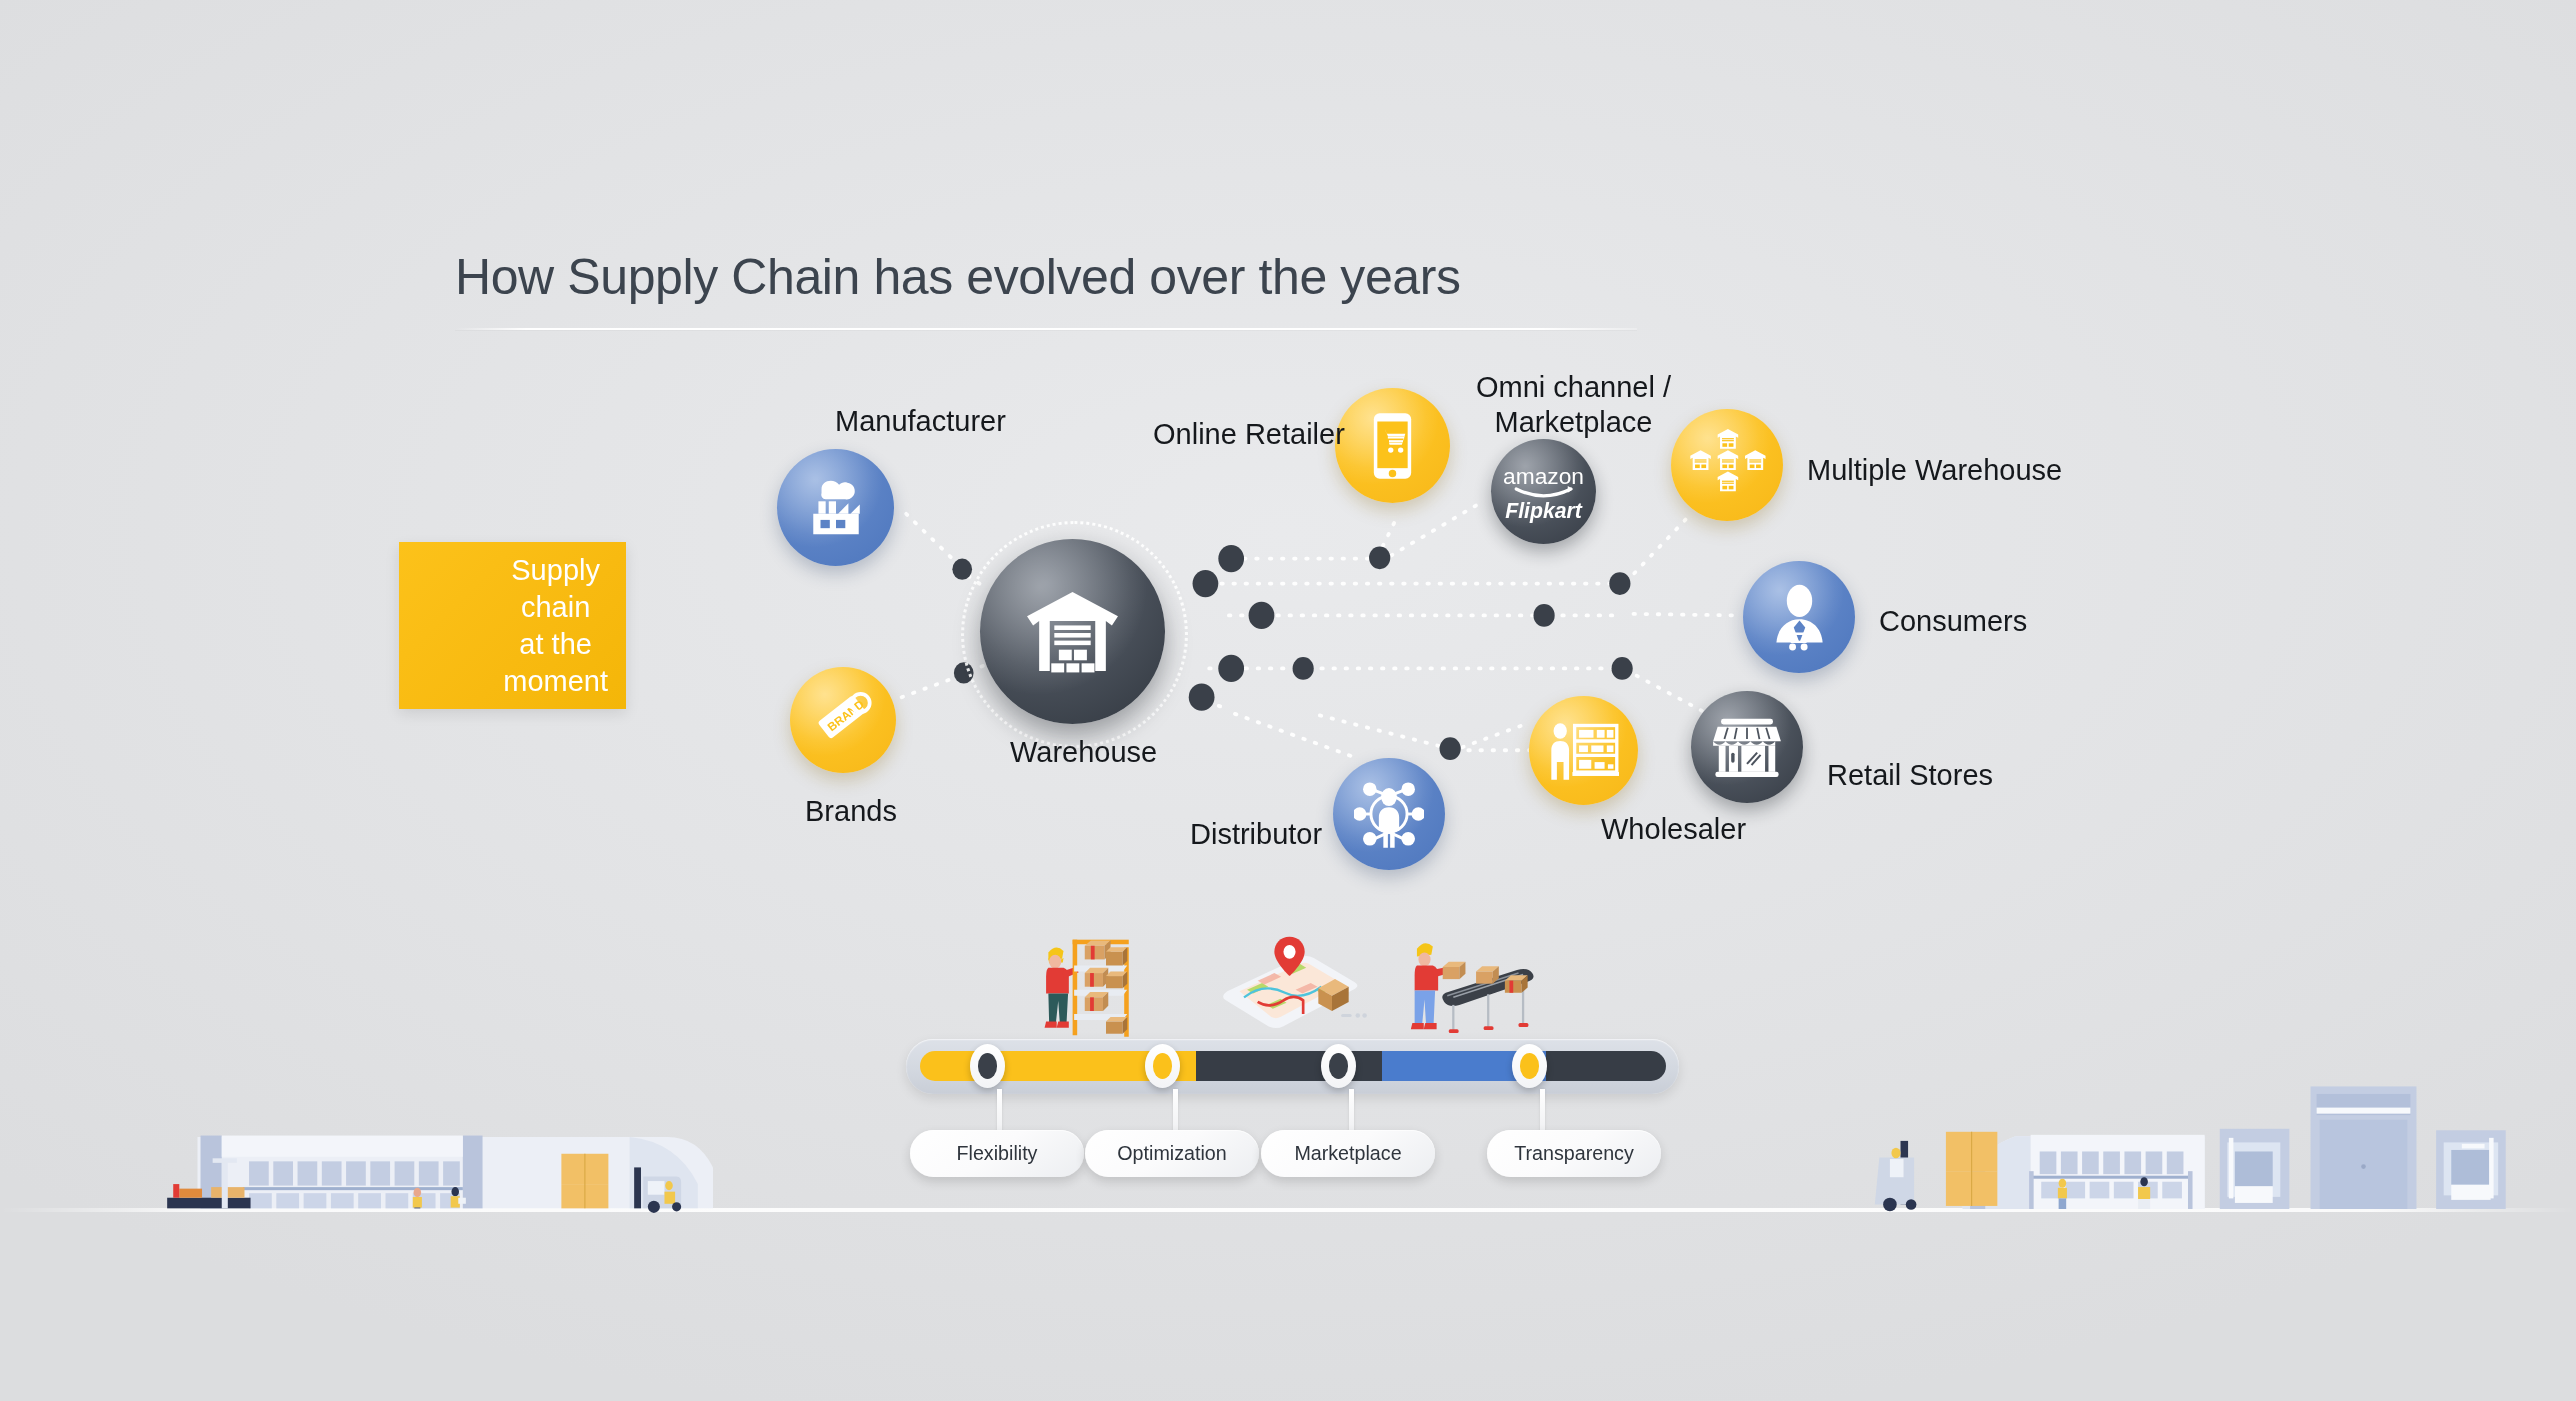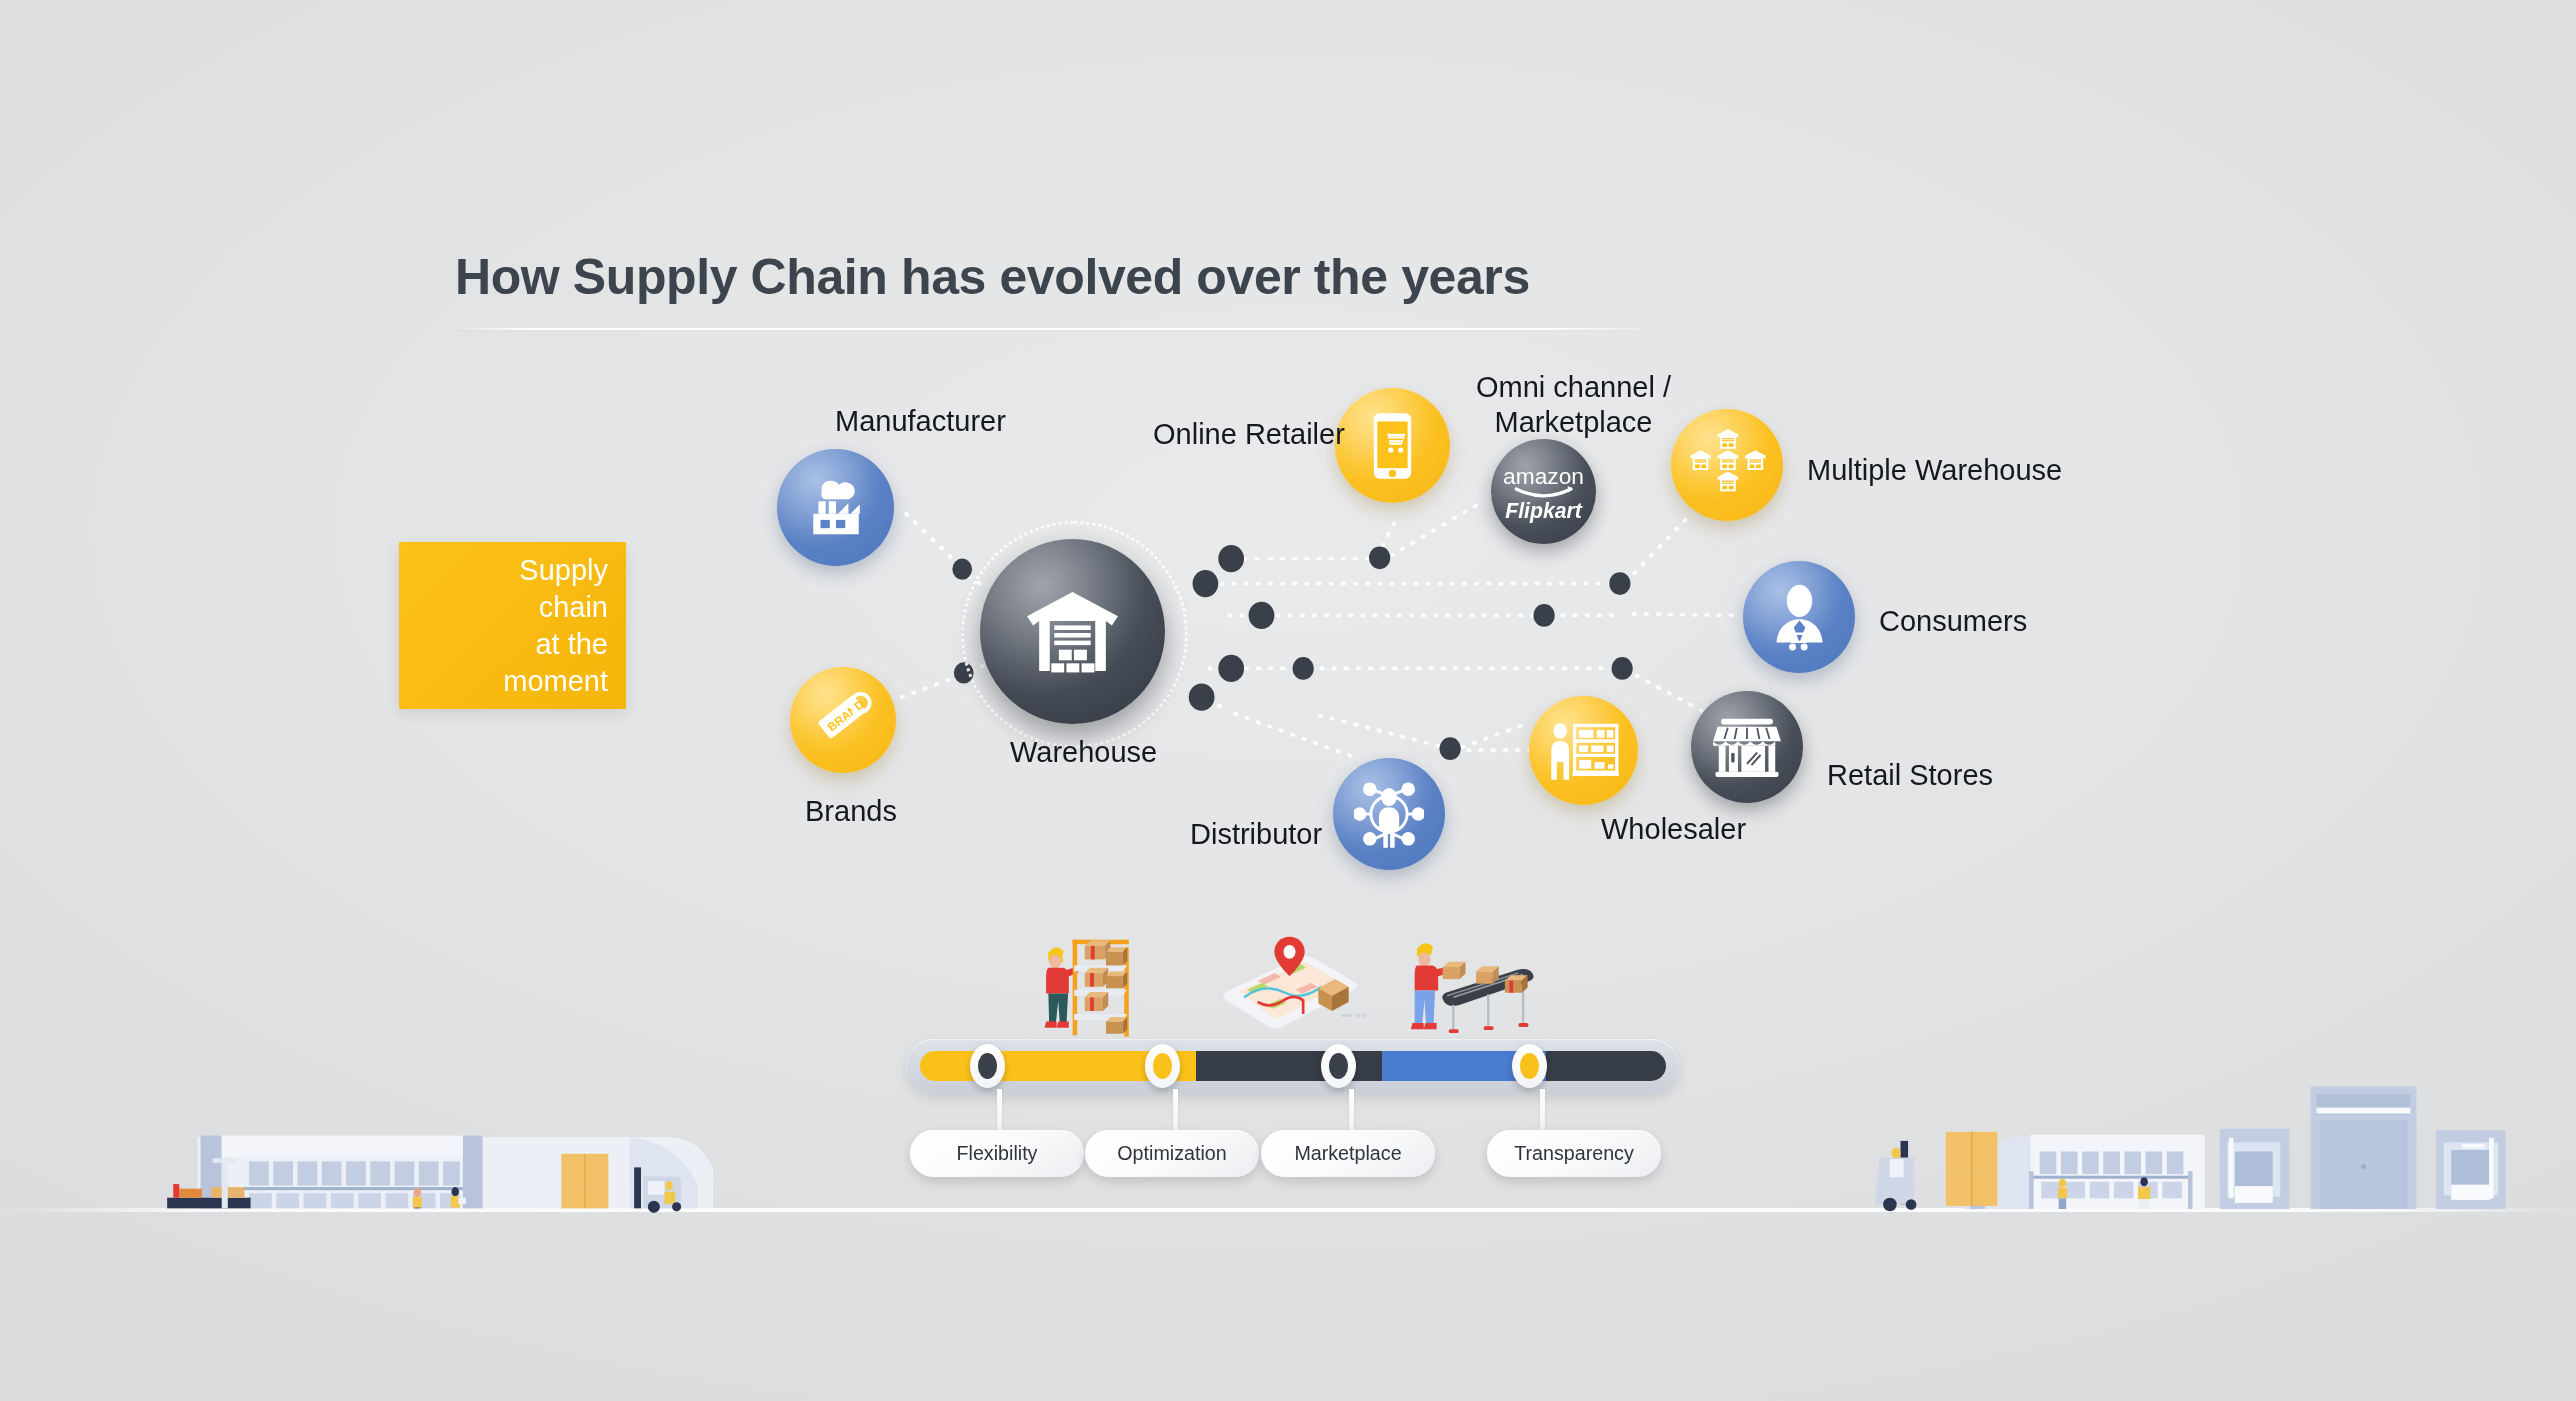--- a/index.html
+++ b/index.html
@@ -11,38 +11,38 @@
     font-family:"Liberation Sans", sans-serif;
     position:relative;
     -webkit-font-smoothing:antialiased;
   }
   .stage{position:absolute;inset:0;}
   .abs{position:absolute;}
 
   
   #title-block{left:455px;top:250px;width:1227px;}
   #page-title{
-    font-size:50px;font-weight:700;color:#3c444e;letter-spacing:-0.4px;
+    font-size:50px;font-weight:400;color:#3c444e;letter-spacing:-0.4px;
     white-space:nowrap;line-height:1.1;
   }
   #title-rule{
     margin-top:23px;height:2.3px;width:1182px;
     background:linear-gradient(90deg,rgba(255,255,255,0) 0%,#ffffff 6%,#ffffff 92%,rgba(255,255,255,0.25) 100%);
     box-shadow:0 0.8px 0 rgba(0,0,0,0.03);
   }
 
   
   #supply-callout{
     left:399px;top:542px;width:227px;height:167px;
     background:linear-gradient(135deg,#fcc21a 0%,#f8ba10 60%,#f4b608 100%);
     box-shadow:0 4.5px 13.6px rgba(0,0,0,0.10);
   }
   #supply-callout .lines{
     position:absolute;right:18px;top:50%;transform:translateY(-50%);
-    text-align:right;color:#ffffff;font-size:29px;line-height:1.28;font-weight:400;
+    text-align:center;color:#ffffff;font-size:29px;line-height:1.28;font-weight:400;
   }
 
   
   #network-svg{left:0;top:0;width:2576px;height:1402px;pointer-events:none;}
 
   
   .node{position:absolute;border-radius:50%;display:flex;align-items:center;justify-content:center;}
   .node .gl{position:absolute;inset:0;border-radius:50%;pointer-events:none;
     background:radial-gradient(circle at 32% 26%, rgba(255,255,255,0.34), rgba(255,255,255,0) 58%);}
   .node svg{position:relative;z-index:2;}

